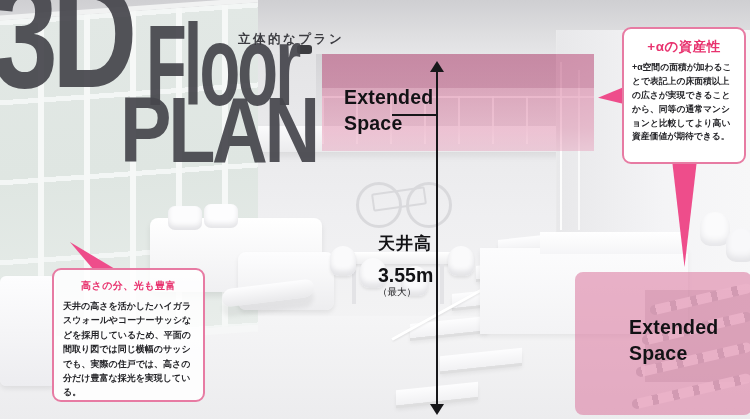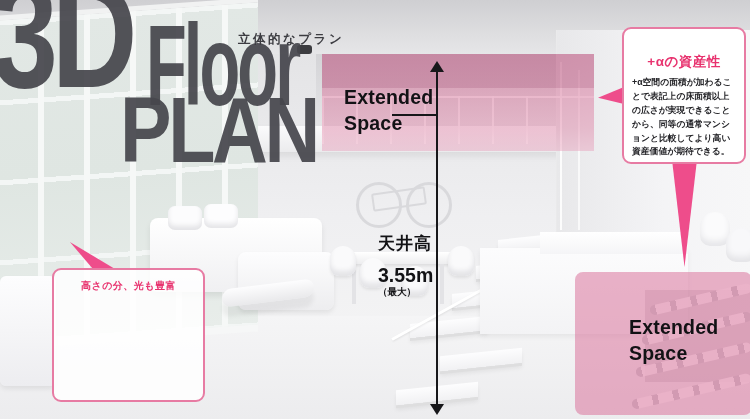--- a/index.html
+++ b/index.html
@@ -107,21 +107,21 @@
   .arrow-line{left:436px;top:70px;width:2px;height:342px;background:#17171a;z-index:4;}
   .arrow-up{left:430px;top:61px;width:0;height:0;border-left:7px solid rgba(0,0,0,0);
     border-right:7px solid rgba(0,0,0,0);border-bottom:11px solid #17171a;z-index:4;}
   .arrow-down{left:430px;top:404px;width:0;height:0;border-left:7px solid rgba(0,0,0,0);
     border-right:7px solid rgba(0,0,0,0);border-top:11px solid #17171a;z-index:4;}
   .leader-line{left:392px;top:114px;width:45px;height:2px;background:#17171a;z-index:4;}
 
   .ch-block{left:378px;top:220px;color:#121215;z-index:4;line-height:1.15;}
   .ch-label{font-size:17px;font-weight:700;letter-spacing:1px;margin-top:14px;}
   .ch-value{font-size:19.5px;font-weight:700;margin-top:10px;}
-  .ch-note{font-size:9.5px;font-weight:700;margin-top:1px;}
+  .ch-note{font-size:9.5px;font-weight:400;margin-top:1px;}
 
   
   .t3d{left:-8px;top:-42px;font-size:152px;font-weight:800;line-height:1;
     letter-spacing:-8px;color:rgba(70,70,76,.93);transform:scaleX(.78);
     transform-origin:top left;z-index:5;}
   .tfloor{left:146px;top:8px;font-size:115px;font-weight:700;line-height:1;
     letter-spacing:-5px;color:rgba(70,70,76,.93);transform:scaleX(.58);
     transform-origin:top left;z-index:5;}
   .tplan{left:120px;top:84px;font-size:92px;font-weight:700;line-height:1;
     letter-spacing:-4px;color:rgba(70,70,76,.93);transform:scaleX(.84);
@@ -135,21 +135,21 @@
     clip-path:polygon(7% 0,93% 0,50% 100%);}
   .spike-asset-left{left:598px;top:86px;width:26px;height:19px;
     clip-path:polygon(100% 5%,100% 95%,0 62%);}
   .spike-daylight{left:68px;top:242px;width:48px;height:27px;
     clip-path:polygon(4% 0,52% 100%,98% 100%);}
 
   .callout{border:2px solid #e77ba3;border-radius:9px;z-index:7;box-sizing:border-box;}
   .asset-box{left:622px;top:27px;width:124px;height:137px;background:rgba(255,255,255,.96);}
   .daylight-box{left:52px;top:268px;width:153px;height:134px;background:rgba(255,255,255,.85);}
   .callout-title{text-align:center;font-weight:700;color:#e8336f;}
-  .asset-title{font-size:13.5px;margin-top:24px;letter-spacing:.5px;}
+  .asset-title{font-size:13.5px;margin-top:9px;letter-spacing:.5px;}
   .daylight-title{font-size:10px;margin-top:9px;letter-spacing:.5px;}
   .callout-body{color:#232327;text-align:left;word-break:break-all;font-weight:bold;}
   .asset-body{font-size:8.8px;line-height:1.58;padding:5px 8px 0 8px;}
   .daylight-body{font-size:9px;line-height:1.6;padding:6px 9px 0 9px;}
 </style>
 </head>
 <body>
 
 <div class="stage">
 
@@ -232,15 +232,16 @@
   <div class="abs spike spike-asset-left"></div>
   <div class="abs spike spike-daylight"></div>
 
   <div class="abs callout asset-box">
     <div class="callout-title asset-title">+αの資産性</div>
     <div class="callout-body asset-body">+α空間の面積が加わることで表記上の床面積以上の広さが実現できることから、同等の通常マンションと比較してより高い資産価値が期待できる。</div>
   </div>
 
   <div class="abs callout daylight-box">
     <div class="callout-title daylight-title">高さの分、光も豊富</div>
+    <div class="callout-body daylight-body">天井の高さを活かしたハイガラスウォールやコーナーサッシなどを採用しているため、平面の間取り図では同じ横幅のサッシでも、実際の住戸では、高さの分だけ豊富な採光を実現している。</div>
   </div>
 
 </div>
 
 </body></html>

